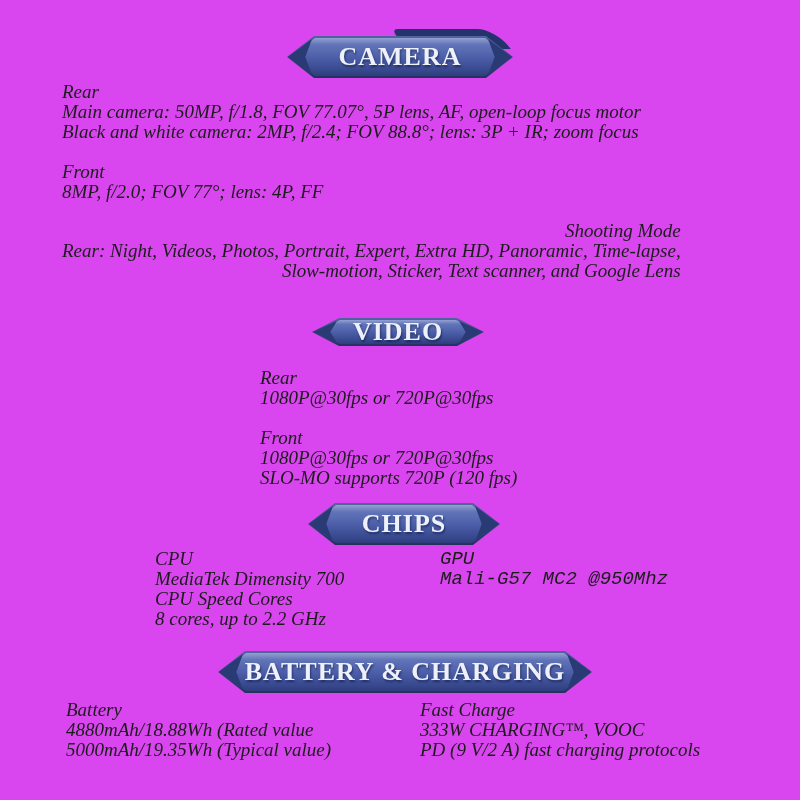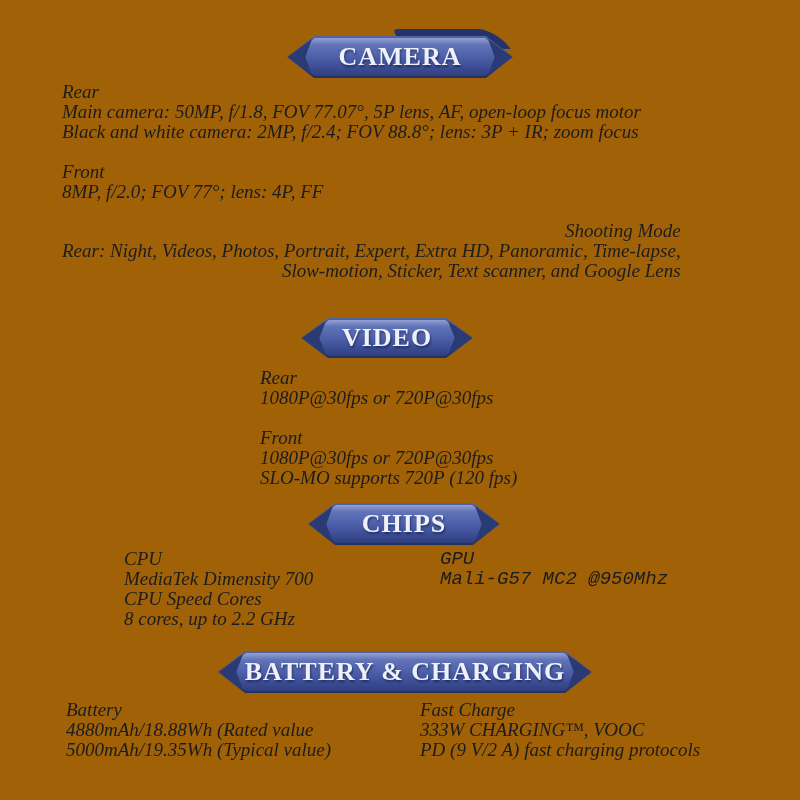--- a/index.html
+++ b/index.html
@@ -3,21 +3,21 @@
 <meta charset="utf-8">
 <style>
   * { margin: 0; padding: 0; box-sizing: border-box; }
   html, body { background: #ffffff; }
   body { font-family: "Liberation Serif", serif; }
 
   .page {
     position: relative;
     width: 800px;
     height: 800px;
-    background: #a16207;
+    background: #d946ef;
     overflow: hidden;
   }
 
   
   .banner { position: absolute; height: 42px; }
 
   .banner .curl {
     position: absolute;
     top: -7px;
     right: 10px;
@@ -93,21 +93,21 @@
     <div class="heading">Front</div>
     <div class="line">8MP, f/2.0; FOV 77°; lens: 4P, FF</div>
   </div>
 
   <div class="tblock" style="left:62px; top:221px;text-align:right;">
     <div class="heading">Shooting Mode</div>
     <div class="line">Rear: Night, Videos, Photos, Portrait, Expert, Extra HD, Panoramic, Time-lapse,</div>
     <div class="line">Slow-motion, Sticker, Text scanner, and Google Lens</div>
   </div>
 
-  <div class="banner" style="left:301px; top:318px; width:172px; height:40px;">
+  <div class="banner" style="left:312px; top:318px; width:172px; height:28px;">
     <div class="hex-outer"></div>
     <div class="hex-inner"></div>
     <div class="tip tip-left"></div>
     <div class="tip tip-right"></div>
     <div class="label">VIDEO</div>
   </div>
 
   <div class="tblock" style="left:260px; top:368px;">
     <div class="heading">Rear</div>
     <div class="line">1080P@30fps or 720P@30fps</div>
@@ -120,21 +120,21 @@
   </div>
 
   <div class="banner" style="left:308px; top:503px; width:192px;">
     <div class="hex-outer"></div>
     <div class="hex-inner"></div>
     <div class="tip tip-left"></div>
     <div class="tip tip-right"></div>
     <div class="label">CHIPS</div>
   </div>
 
-  <div class="tblock" style="left:124px; top:549px;">
+  <div class="tblock" style="left:155px; top:549px;">
     <div class="heading">CPU</div>
     <div class="line">MediaTek Dimensity 700</div>
     <div class="line">CPU Speed Cores</div>
     <div class="line">8 cores, up to 2.2 GHz</div>
   </div>
 
   <div class="tblock" style="left:440px; top:549px;font-family:Liberation Mono, monospace;">
     <div class="heading">GPU</div>
     <div class="line">Mali-G57 MC2 @950Mhz</div>
   </div>

